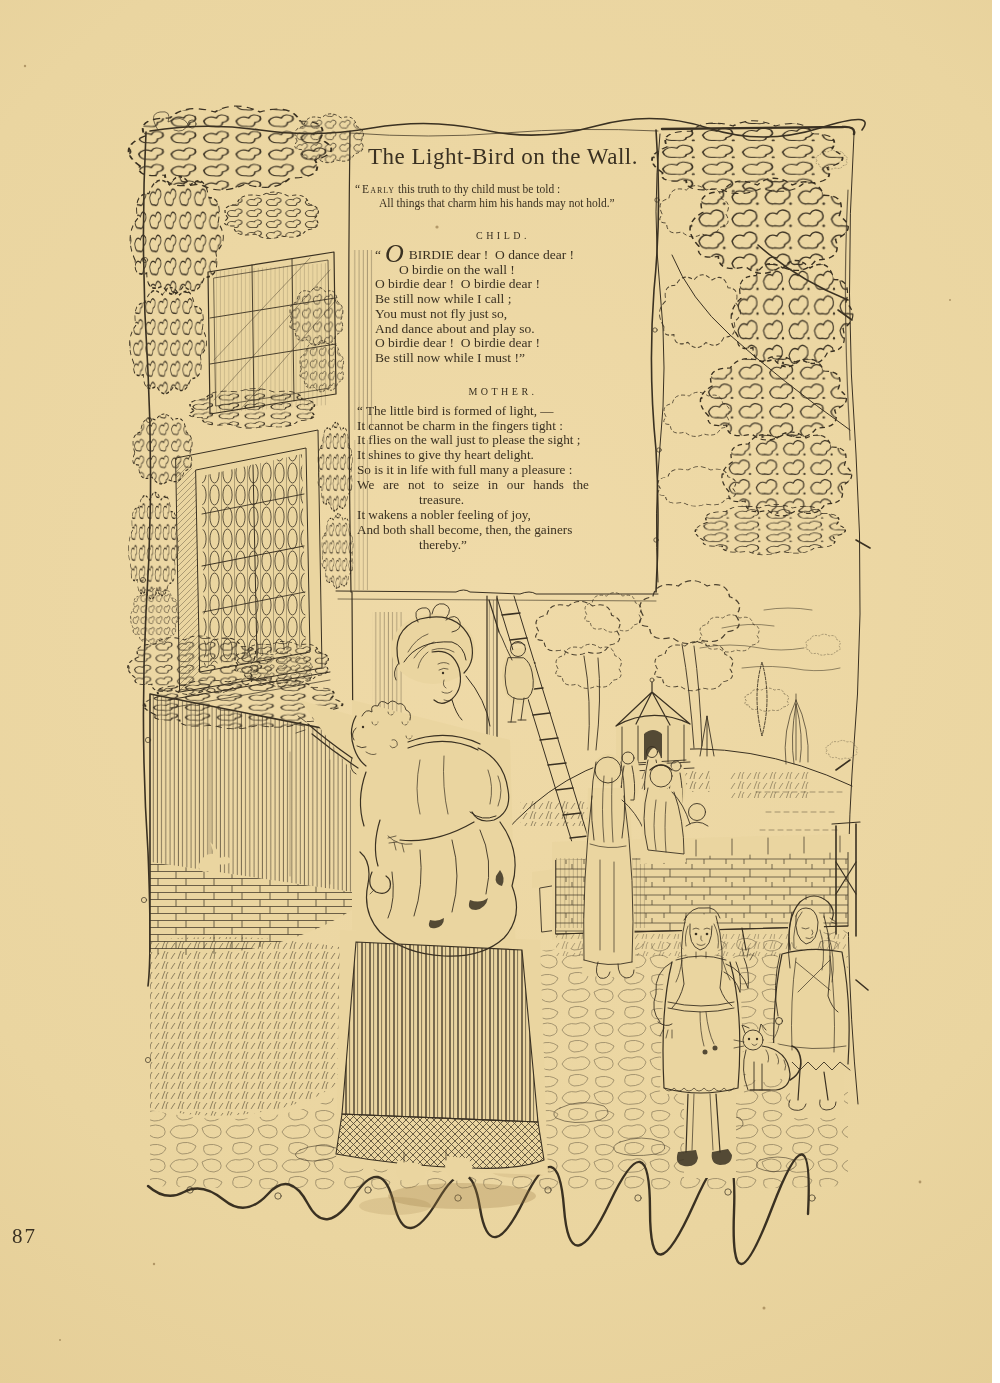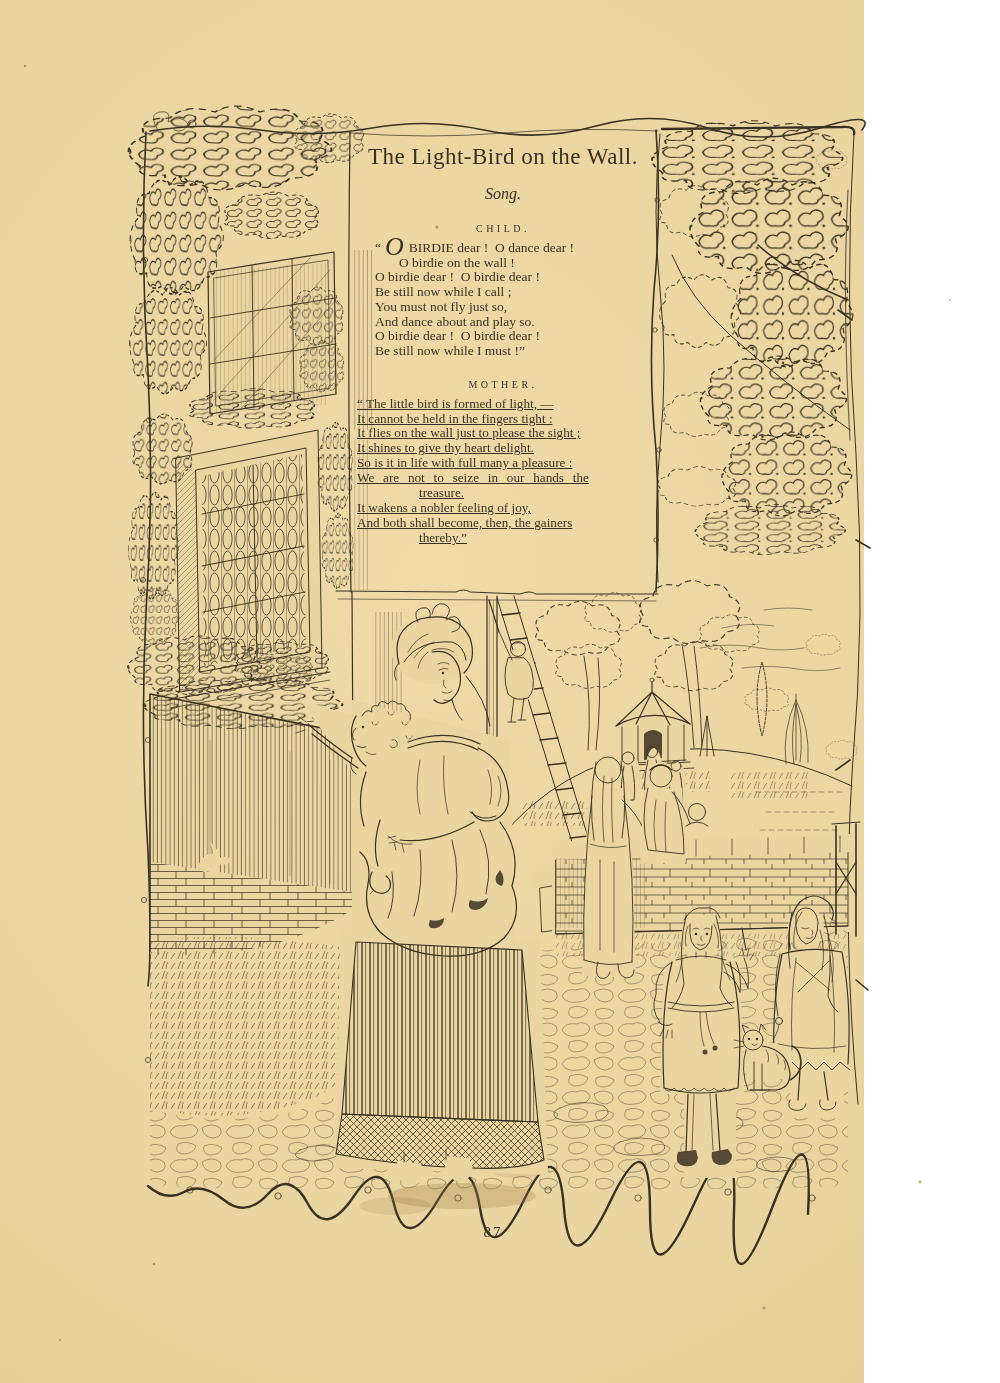--- a/index.html
+++ b/index.html
@@ -1,18 +1,18 @@
 <!DOCTYPE html>
 <html><head>
 <meta charset="utf-8">
 <style>
   html,body{margin:0;padding:0;}
   body{width:1000px;height:1383px;overflow:hidden;
     font-family:"Liberation Serif","DejaVu Serif",serif;}
-  .page{position:relative;width:864px;height:1383px;
+  .page{position:relative;width:992px;height:1383px;
     background:radial-gradient(ellipse 120% 90% at 50% 42%, #efdaa8 0%, #ead5a0 55%, #e0c78e 100%);
     color:#3a3122;}
   .engraving{position:absolute;left:0;top:0;width:1000px;height:1383px;}
 
   
   .s{stroke:#3a3122;fill:none;stroke-linecap:round;stroke-linejoin:round;stroke-width:1;}
   .w7{stroke-width:.7}.w9{stroke-width:.9}.w12{stroke-width:1.2}.w16{stroke-width:1.6}
   .w24{stroke-width:2.4}
   .pf{fill:#ead5a0;stroke:none}
   .ink{fill:#3a3122;stroke:none}
@@ -22,30 +22,30 @@
 
   
   .panel{position:absolute;left:345px;top:118px;width:316px;z-index:3;}
   .title{margin-top:26px;font-size:23px;text-align:center;letter-spacing:.5px;}
   .epigraph{margin-top:13px;margin-left:10px;font-size:11.5px;line-height:13.5px;}
   .epigraph .lead{font-variant:small-caps;letter-spacing:1px;}
   .ep2{margin-left:24px;}
   .song{margin-top:15px;font-size:16px;font-style:italic;text-align:center;}
   .speaker{margin-top:20px;font-size:10px;letter-spacing:3.5px;text-align:center;}
   .verse{margin-top:6px;margin-left:30px;font-size:13.5px;line-height:14.7px;}
-  .verse2{margin-top:7px;margin-left:12px;font-size:13.2px;line-height:14.9px;text-decoration:underline;}
+  .verse2{margin-top:7px;margin-left:12px;font-size:13.2px;line-height:14.9px;}
   .vl{white-space:pre;}
   .q{margin-right:2px;}
   .initial{font-size:26px;line-height:14.7px;vertical-align:-3px;margin:0 5px 0 2px;
     font-style:italic;}
   .ind1{margin-left:24px;}
   .ind2{margin-left:62px;}
   .wide{word-spacing:5.5px;}
-  .pagenum{position:absolute;left:4px;top:1224px;width:978px;text-align:center;
-    font-size:15px;letter-spacing:2px;z-index:3;}
+  .pagenum{position:absolute;left:12px;top:1224px;width:978px;text-align:left;
+    font-size:21px;letter-spacing:2px;z-index:3;}
 </style>
 </head>
 <body>
 
 <div class="page">
 
 <svg class="engraving" viewBox="0 0 1000 1383">
   <defs>
     <pattern id="lv" width="13" height="11" patternUnits="userSpaceOnUse">
       <path d="M1.5,6 Q3,2 6.5,4 Q8,.5 11,3 Q12,6 9,7 Q9,10.5 5.5,9.5 Q2,10 1.5,6Z" fill="none" stroke="#3a3122" stroke-width="0.7"></path>
@@ -479,39 +479,42 @@
     <circle cx="154" cy="1264" r="1.2"></circle>
         <circle cx="764" cy="1308" r="1.5"></circle>
     <circle cx="60" cy="1340" r="1"></circle>
         <circle cx="950" cy="300" r="1"></circle>
   </g>
 </svg>
 
 <div class="panel">
   <div class="title">The Light-Bird on the Wall.</div>
 
-
-  <div class="song">Song.</div>
+  <div class="epigraph">
+    <div class="vl"><span class="q">“</span><span class="lead">Early</span><span> this truth to thy child must be told :</span></div>
+    <div class="ep2">All things that charm him his hands may not hold.”</div>
+  </div>
+
 
   <div class="speaker">CHILD.</div>
   <div class="verse">
     <div class="vl"><span class="q">“</span><span class="initial">O</span><span>BIRDIE dear !  O dance dear !</span></div>
     <div class="vl ind1">O birdie on the wall !</div>
     <div class="vl">O birdie dear !  O birdie dear !</div>
     <div class="vl">Be still now while I call ;</div>
     <div class="vl">You must not fly just so,</div>
     <div class="vl">And dance about and play so.</div>
     <div class="vl">O birdie dear !  O birdie dear !</div>
     <div class="vl">Be still now while I must !”</div>
   </div>
 
   <div class="speaker">MOTHER.</div>
   <div class="verse2">
     <div class="vl">“ The little bird is formed of light, —</div>
-    <div class="vl">It cannot be held in the fingers tight :</div>
+    <div class="vl">It cannot be charm in the fingers tight :</div>
     <div class="vl">It flies on the wall just to please the sight ;</div>
     <div class="vl">It shines to give thy heart delight.</div>
     <div class="vl">So is it in life with full many a pleasure :</div>
     <div class="vl wide">We are not to seize in our hands the</div>
     <div class="vl ind2">treasure.</div>
     <div class="vl">It wakens a nobler feeling of joy,</div>
     <div class="vl">And both shall become, then, the gainers</div>
     <div class="vl ind2">thereby.”</div>
   </div>
 </div>

